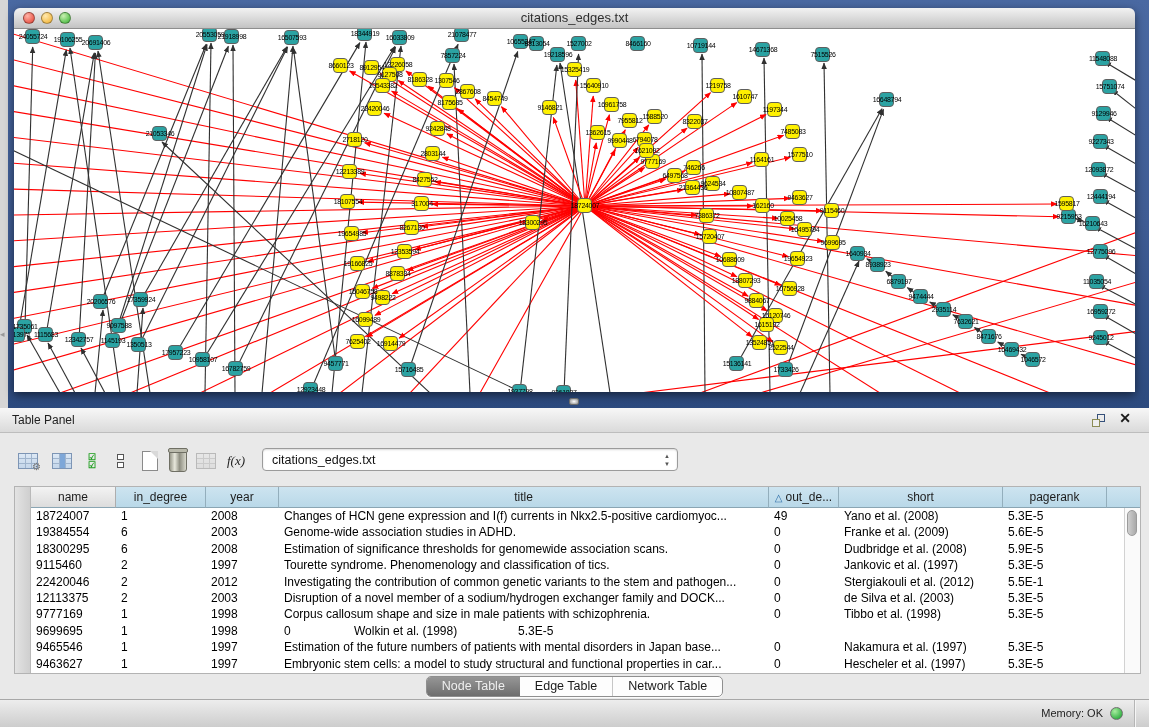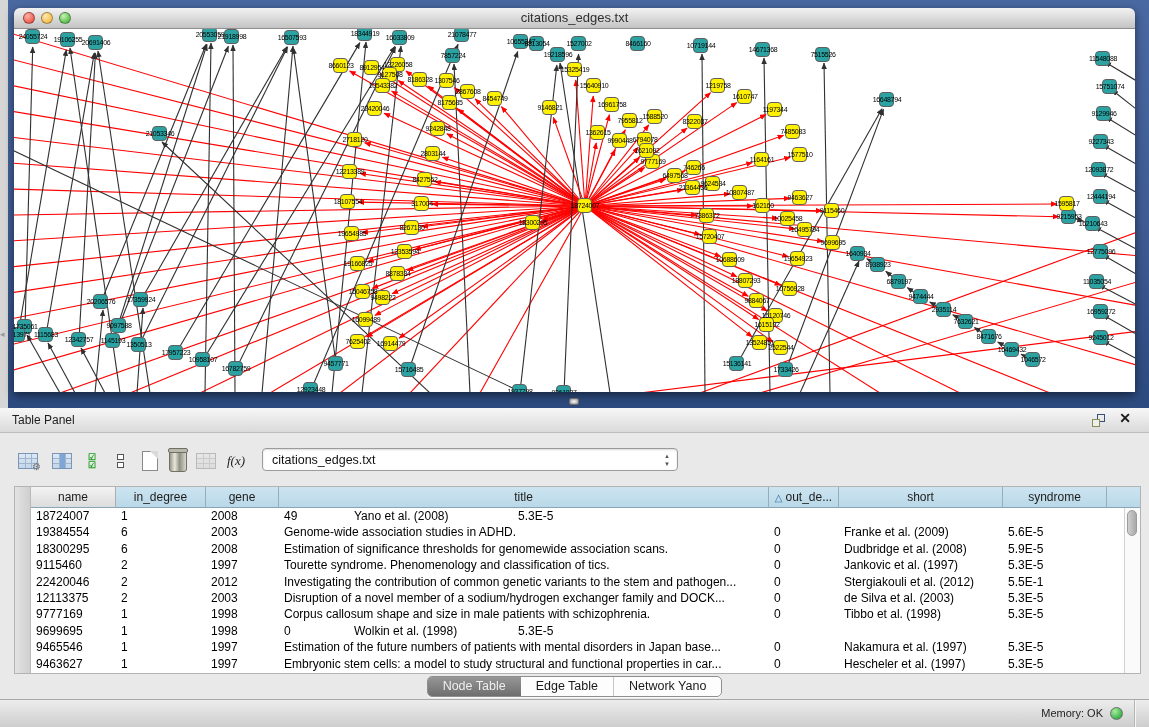--- a/index.html
+++ b/index.html
@@ -582,32 +582,33 @@
     <div class="combo">
       <span>citations_edges.txt</span>
       <span class="arrows">▲<br>▼</span>
     </div>
   </div>
   <div class="table-wrap">
     <div class="gutter"></div>
     <div class="thead">
       <div class="th name-h c-name"><span>name</span></div>
       <div class="th c-ind"><span>in_degree</span></div>
-      <div class="th c-year"><span>gene</span></div>
+      <div class="th c-year"><span>year</span></div>
       <div class="th c-title"><span>title</span></div>
       <div class="th c-outd"><span class="sort-tri">△</span><span>out_de...</span></div>
       <div class="th c-short"><span>short</span></div>
-      <div class="th c-pr"><span>syndrome</span></div>
+      <div class="th c-pr"><span>pagerank</span></div>
       <div class="th c-fill" style="border-right:none"></div>
     </div>
     <div class="tbody" id="tbody">
         <div class="trow">
           <div class="td c-name">18724007</div>
           <div class="td c-ind">1</div>
           <div class="td c-year">2008</div>
+          <div class="td c-title">Changes of HCN gene expression and I(f) currents in Nkx2.5-positive cardiomyoc...</div>
           <div class="td c-outd">49</div>
           <div class="td c-short">Yano et al. (2008)</div>
           <div class="td c-pr">5.3E-5</div>
         </div>
         <div class="trow">
           <div class="td c-name">19384554</div>
           <div class="td c-ind">6</div>
           <div class="td c-year">2003</div>
           <div class="td c-title">Genome-wide association studies in ADHD.</div>
           <div class="td c-outd">0</div>
@@ -687,21 +688,21 @@
         </div>
       </div>
     <div class="vscroll">
       <div class="vthumb"></div>
     </div>
   </div>
   <div class="tabs">
     <div class="seg-ctl" id="segctl">
         <div class="seg active">Node Table</div>
         <div class="seg">Edge Table</div>
-        <div class="seg sep">Network Yano</div>
+        <div class="seg sep">Network Table</div>
       </div>
   </div>
   <div class="status">
     <span class="mem-label">Memory: OK</span>
     <span class="mem-dot"></span>
     <span class="edge-sep"></span>
   </div>
 </div>
 
 </body></html>

